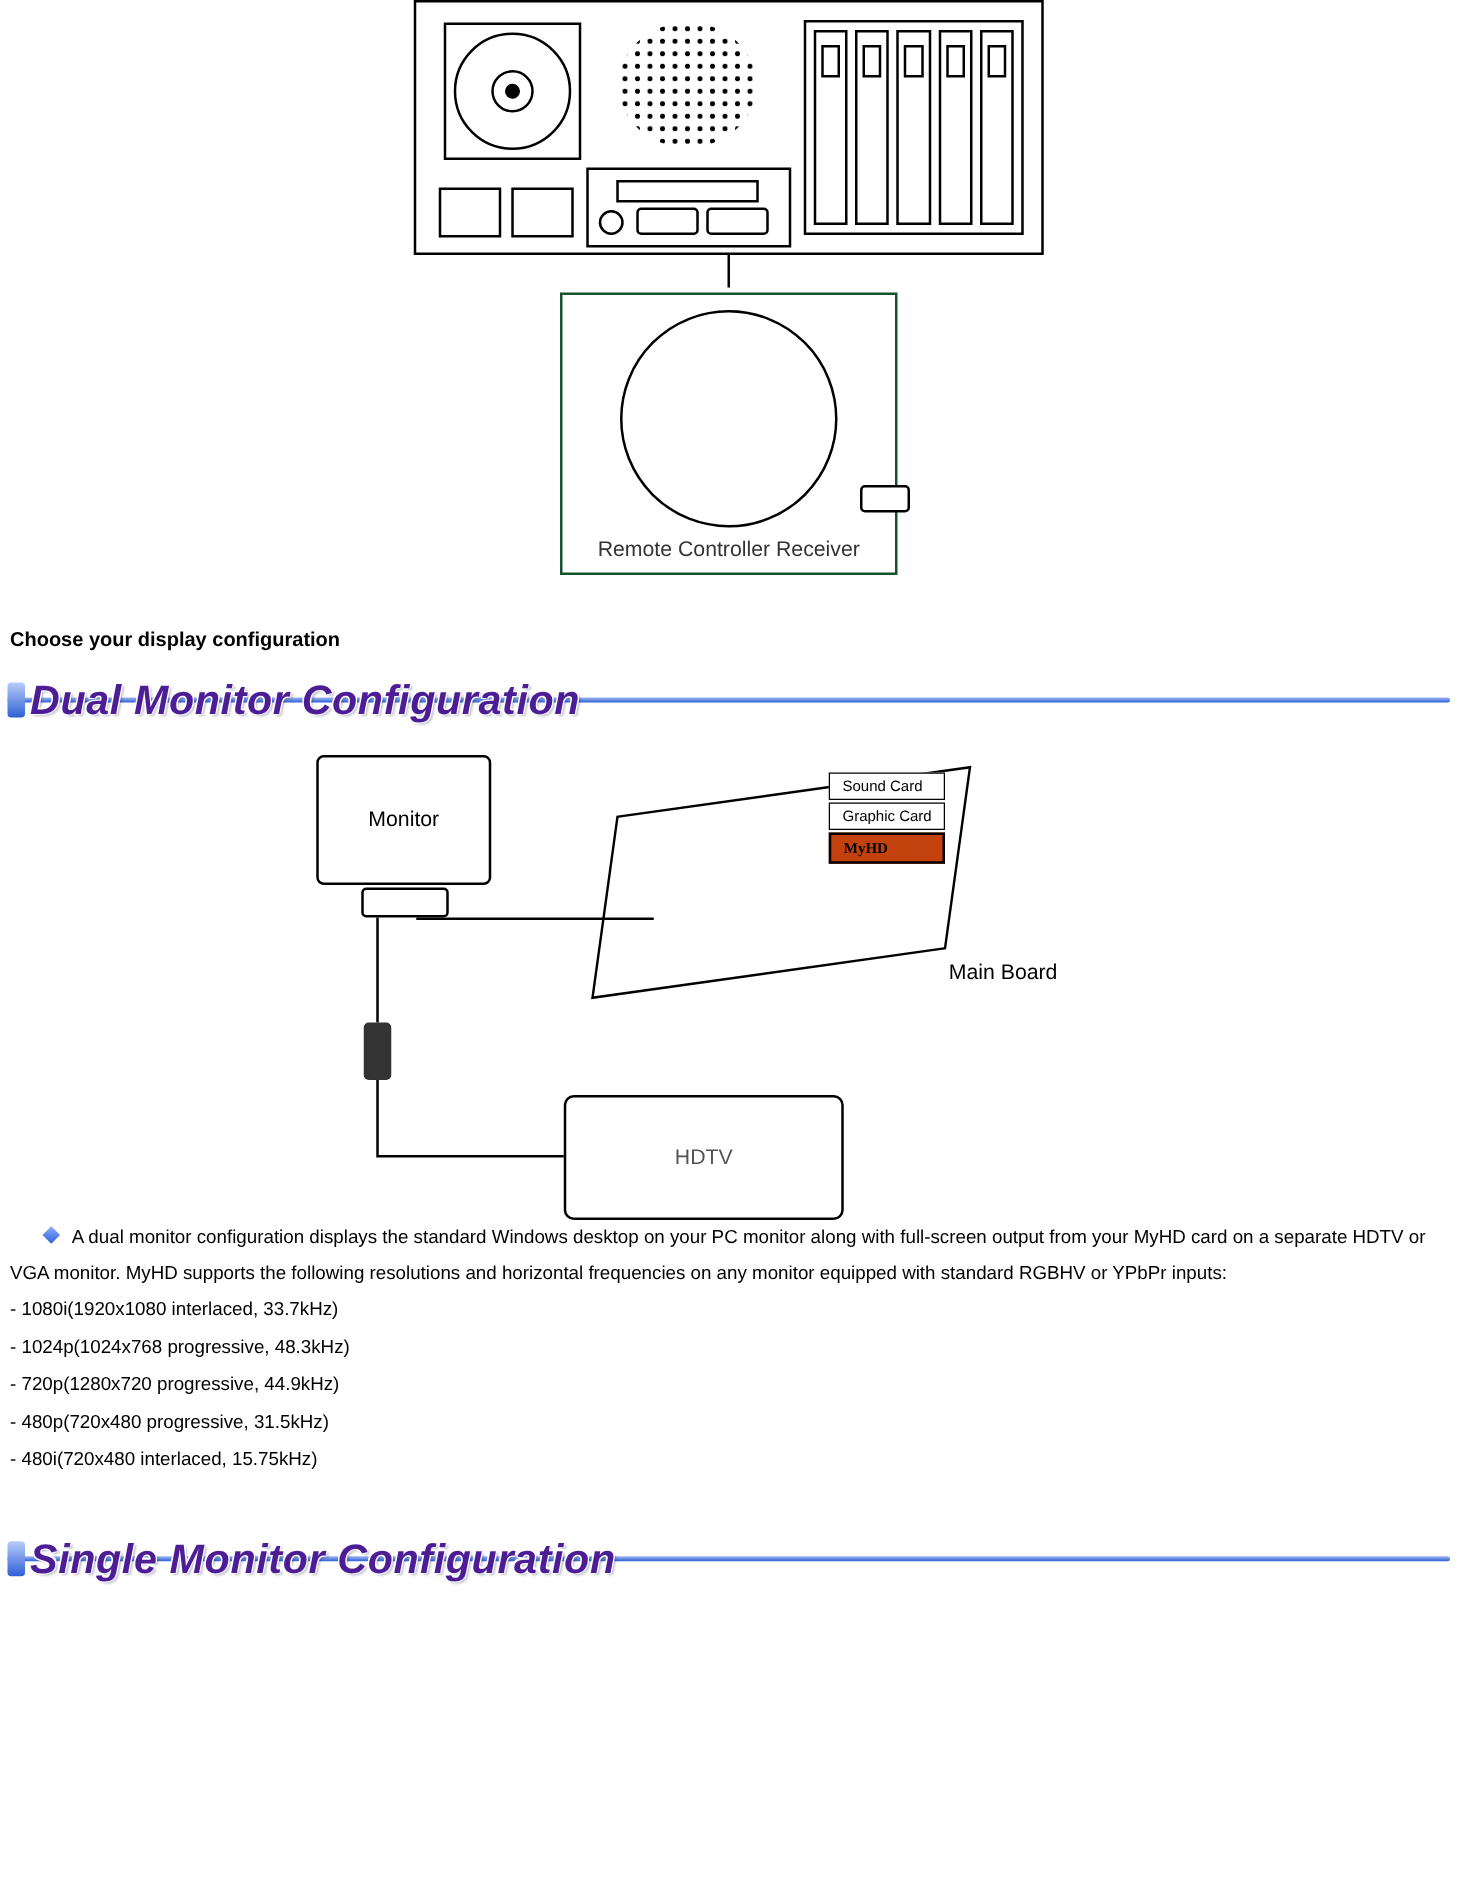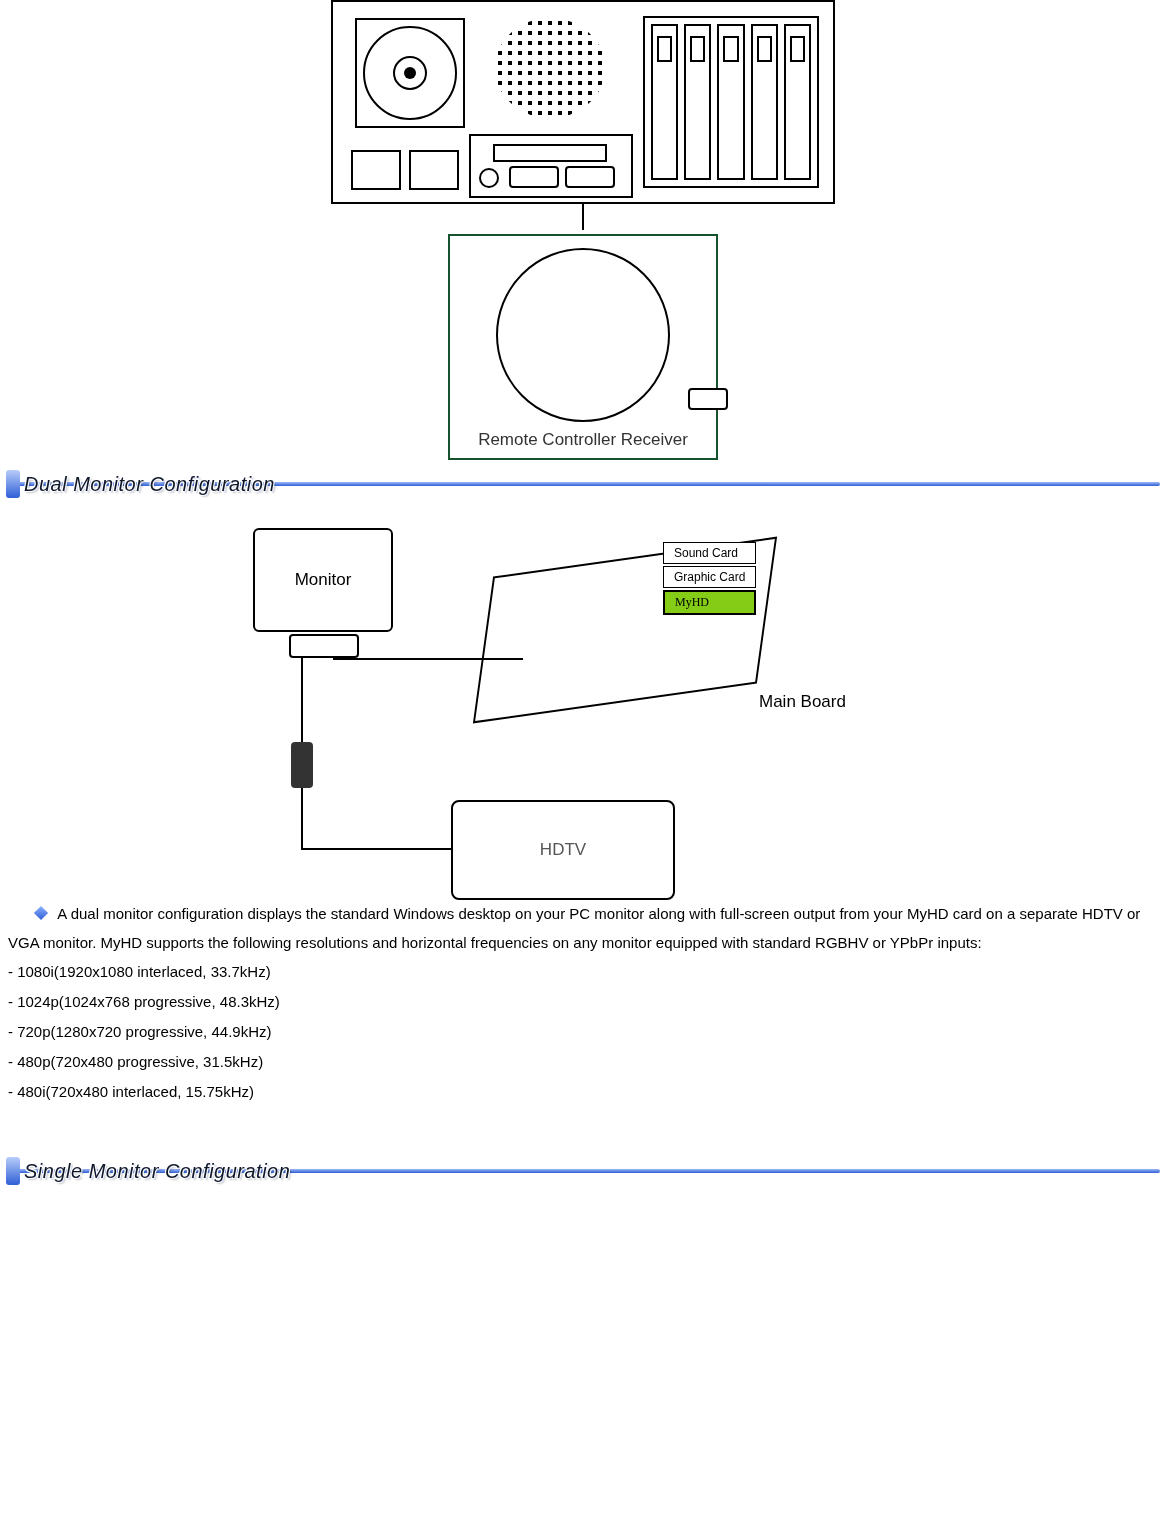--- a/index.html
+++ b/index.html
@@ -123,22 +123,22 @@
     border-radius:2px;
   }
   .banner .cap {
     position:absolute; left:0; top:50%; transform:translateY(-50%);
     width:14px; height:28px;
     background: linear-gradient(#b9cdfa, #2e5fd6);
     border-radius:3px;
   }
   .banner .label {
     position:absolute; left:18px; top:50%; transform:translateY(-50%);
-    font-size:20px; font-style:italic; font-weight:normal;
-    color:#0f172a;
+    font-size:33px; font-style:italic; font-weight:bold;
+    color:#4c1d95;
     text-shadow:
       -1px -1px 0 #fff, 1px -1px 0 #fff, -1px 1px 0 #fff, 1px 1px 0 #e0e6ff,
       2px 2px 2px rgba(0,0,0,.25);
     letter-spacing:.5px;
     white-space:nowrap;
     padding-right:12px;
   }
 
   .dual-figure {
     width: 720px;
@@ -164,21 +164,21 @@
 
   .mb {
     position:absolute; left:260px; top:46px; width:280px; height:140px;
     border:2px solid #000; transform: skewY(-8deg) skewX(-8deg);
   }
   .card-stack { position:absolute; left:440px; top:30px; }
   .cardrow {
     border:1px solid #000; padding:3px 10px; font-size:12px; background:#fff;
     margin-bottom:2px; white-space:nowrap;
   }
-  .cardrow.bold { font-weight:normal; background:#84cc16; border-width:2px; font-family: "Times New Roman", serif; }
+  .cardrow.bold { font-weight:bold; background:#c2410c; border-width:2px; font-family: "Times New Roman", serif; }
   .mb-label {
     position:absolute; left:536px; top:180px; font-size:17px;
   }
   .vbox {
     position:absolute; left:68px; top:230px; width:22px; height:46px;
     background:#333; border-radius:4px;
   }
   .l2 { left:78px; top:146px; width:2px; height:84px; }
   .l3 { left:78px; top:276px; width:2px; height:60px; }
   .l4 { left:78px; top:336px; width:150px; height:2px; }
@@ -242,20 +242,21 @@
       </div>
       <div class="lead-line"></div>
       <div class="receiver">
         <div class="disc"></div>
         <div class="cable"></div>
         <div class="receiver-label">Remote Controller Receiver</div>
       </div>
     </div>
   </div>
 
+  <div class="section-title">Choose your display configuration</div>
 
   <div class="banner">
     <div class="rule"></div>
     <div class="cap"></div>
     <div class="label">Dual Monitor Configuration</div>
   </div>
 
   <div class="dual-figure">
     <div class="crt">
       <div class="screen">Monitor</div>

